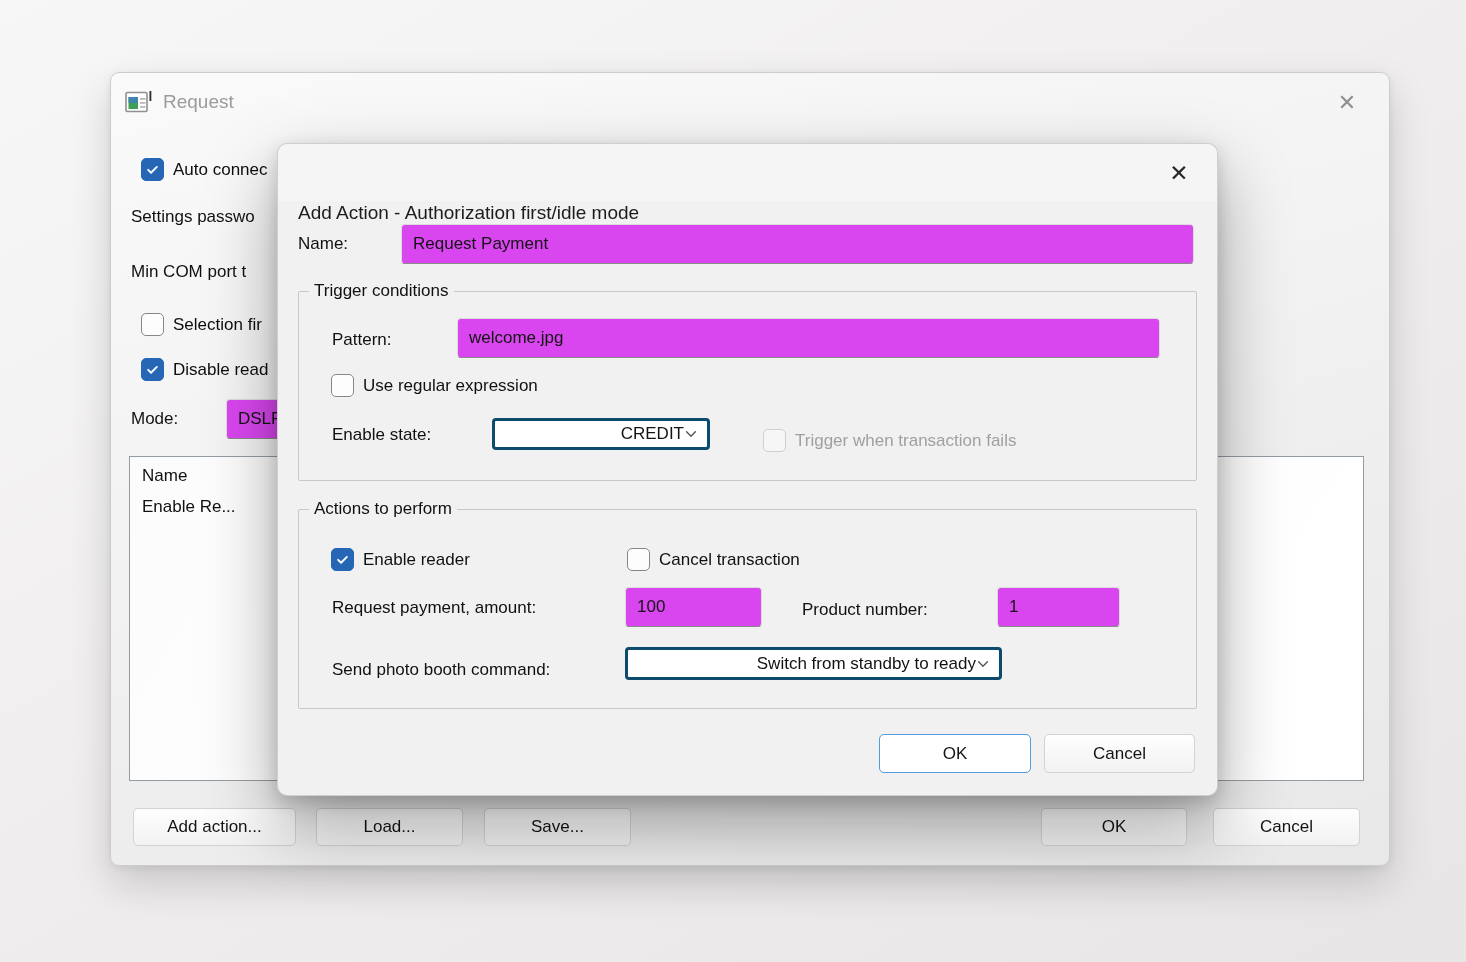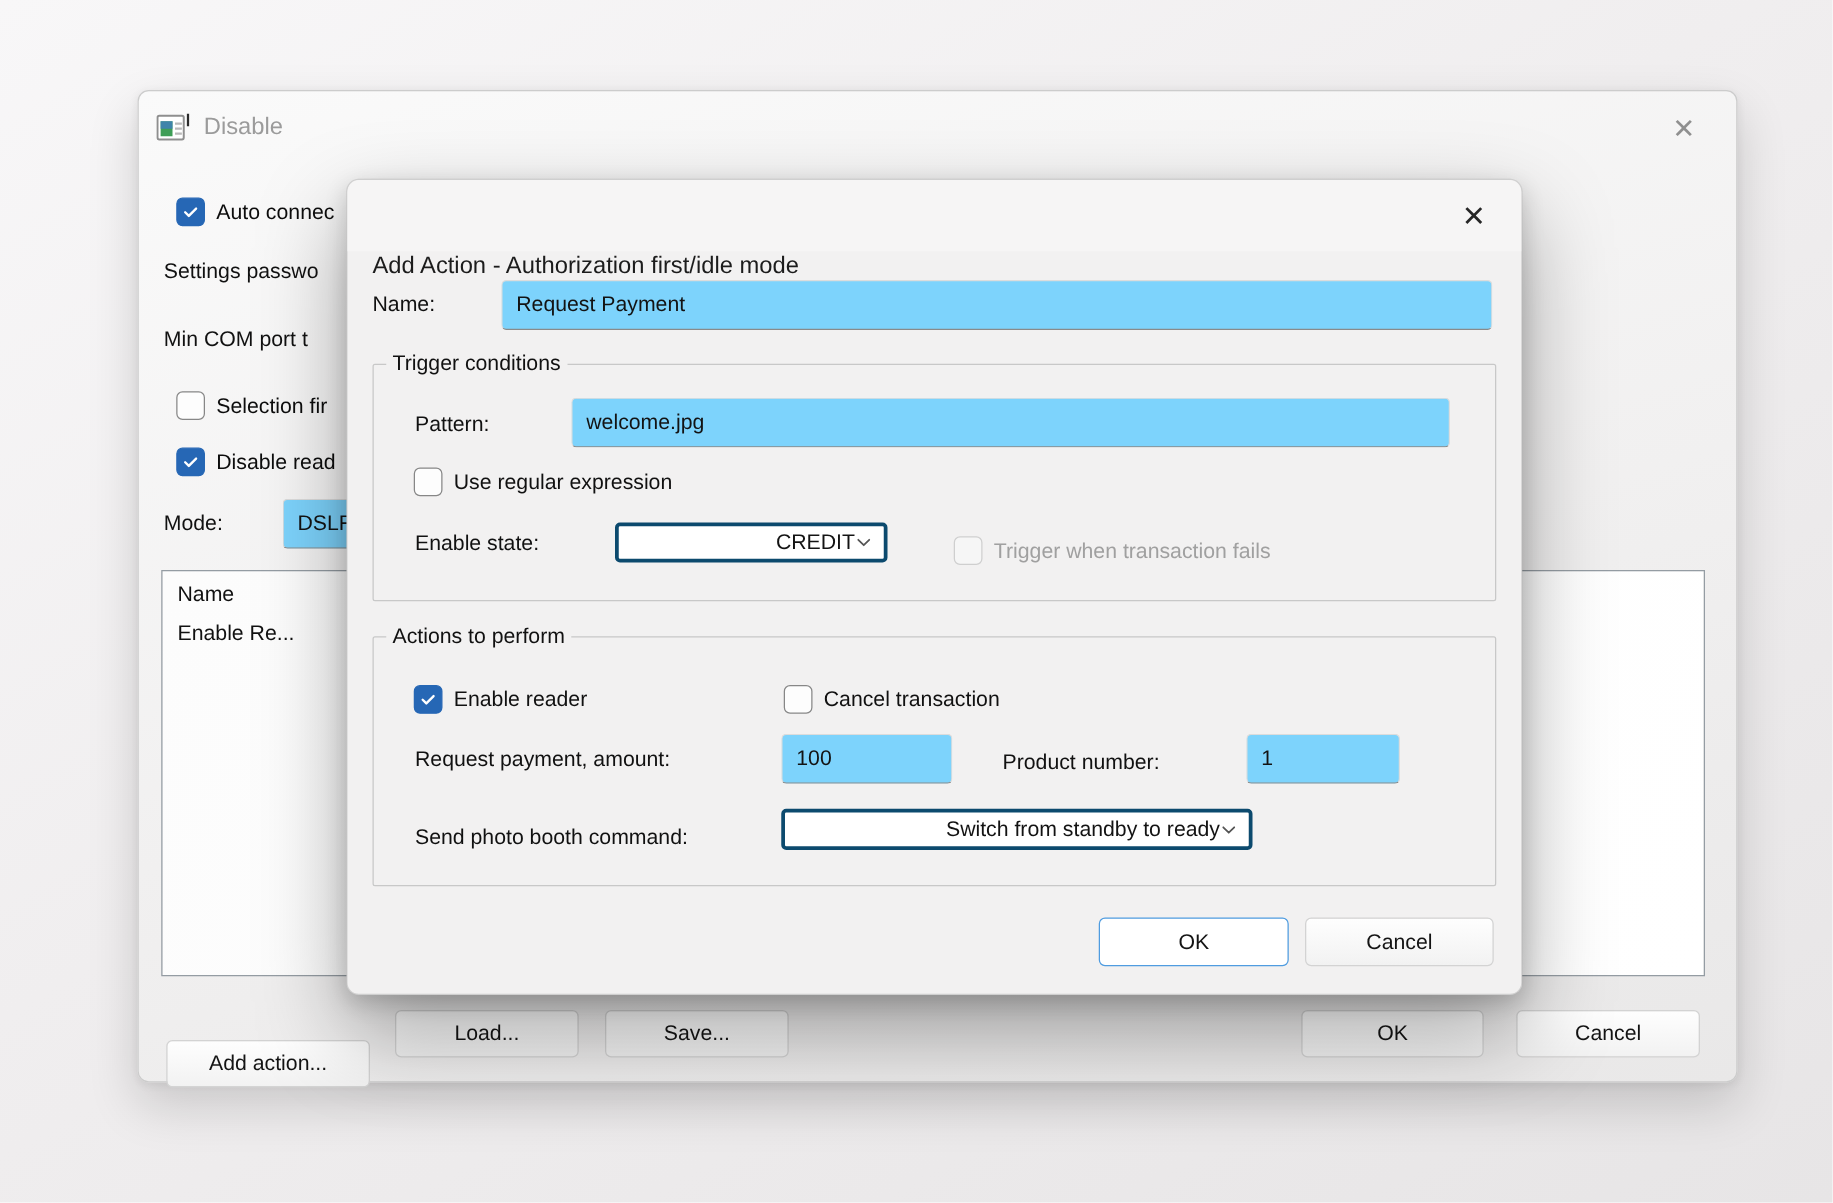--- a/index.html
+++ b/index.html
@@ -13,21 +13,21 @@
 
   
   .win-btn {
     position:absolute; display:flex; align-items:center; justify-content:center;
     background: linear-gradient(180deg,#fefefe,#f2f2f2);
     border:1px solid #d3d3d3; border-radius:5px;
     font-size:17px; color:#141414; cursor:default;
   }
   .win-btn.default { background:#fff; border:1.6px solid #4f9ce0; }
   .tb {
-    position:absolute; background:#7dd3fc;
+    position:absolute; background:#d946ef;
     border:1px solid #dcdcdc; border-bottom:1px solid #8a8a8a;
     border-radius:4px; font-family:"Liberation Sans",sans-serif;
     font-size:17px; color:#131313; padding:0 11px; outline:none;
   }
   .combo {
     position:absolute; background:#fff; border:3px solid #0c4a6e; border-radius:4px;
     display:flex; align-items:center; justify-content:flex-end;
     padding:0 9px 0 11px; font-size:17px; color:#131313;
   }
   .combo .chev { display:flex; align-items:center; }
@@ -88,21 +88,21 @@
       <svg width="27" height="24" viewBox="0 0 27 24">
         <rect x="1" y="2.5" width="21" height="19" rx="1.5" fill="#ffffff" stroke="#8f8f8f" stroke-width="1.6"></rect>
         <rect x="3.5" y="7" width="9.5" height="12" fill="#3f9e57"></rect>
         <rect x="3.5" y="7" width="9.5" height="6" fill="#3f7fb9" opacity="0.85"></rect>
         <rect x="15" y="8" width="5.5" height="1.8" fill="#b9b9b9"></rect>
         <rect x="15" y="12" width="5.5" height="1.8" fill="#b9b9b9"></rect>
         <rect x="15" y="16" width="5.5" height="1.8" fill="#b9b9b9"></rect>
         <rect x="24.5" y="1" width="1.8" height="10" fill="#2a2a2a"></rect>
       </svg>
     </span>
-    <div id="settings-title">Disable</div>
+    <div id="settings-title">Request</div>
     <div id="settings-close">✕</div>
 
     <div class="cbrow" style="left:19px; top:85px;">
       <span class="cb checked">
         <svg viewBox="0 0 24 24">
             <path d="M5 12.5l4.7 4.7L19 7.8" stroke="#fff" stroke-width="3" fill="none" stroke-linecap="round" stroke-linejoin="round"></path>
           </svg>
       </span>
       <span>Auto connec</span>
     </div>
@@ -131,21 +131,21 @@
       <div class="lrow" style="top:9px;">
         <span>Name</span>
         <span class="c2">S</span>
       </div>
       <div class="lrow" style="top:40px;">
         <span>Enable Re...</span>
         <span class="c2">I</span>
       </div>
     </div>
 
-    <button class="win-btn" style="left:22px;  top:735px; width:163px; height:38px;margin-top:24px;">Add action...</button>
+    <button class="win-btn" style="left:22px;  top:735px; width:163px; height:38px;">Add action...</button>
     <button class="win-btn" style="left:205px; top:735px; width:147px; height:38px;">Load...</button>
     <button class="win-btn" style="left:373px; top:735px; width:147px; height:38px;">Save...</button>
     <button class="win-btn" style="left:930px; top:735px; width:146px; height:38px;">OK</button>
     <button class="win-btn" style="left:1102px;top:735px; width:147px; height:38px;">Cancel</button>
   </div>
 
   <div id="modal">
     <div id="modal-titlebar"></div>
     <div id="modal-title">Add Action - Authorization first/idle mode</div>
     <div id="modal-close">✕</div>

